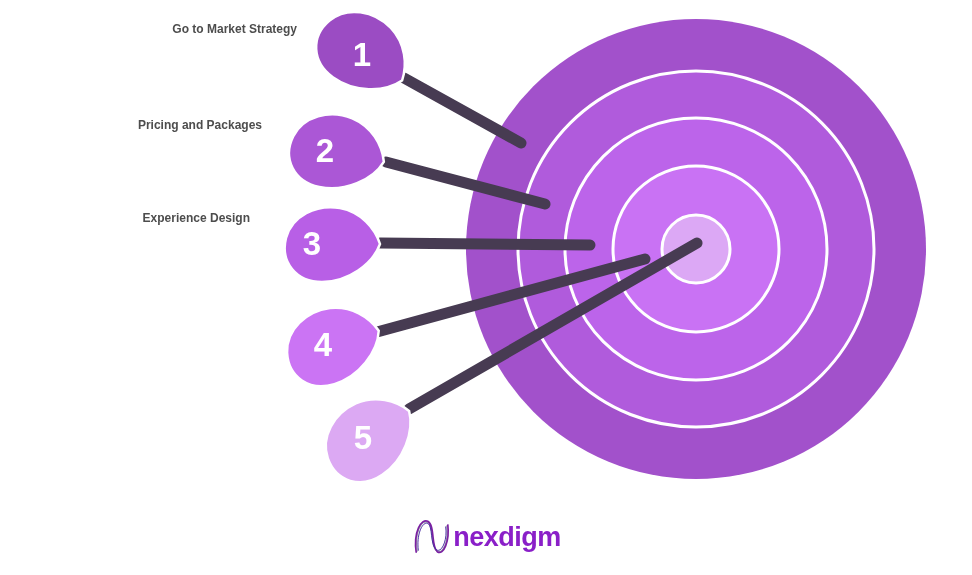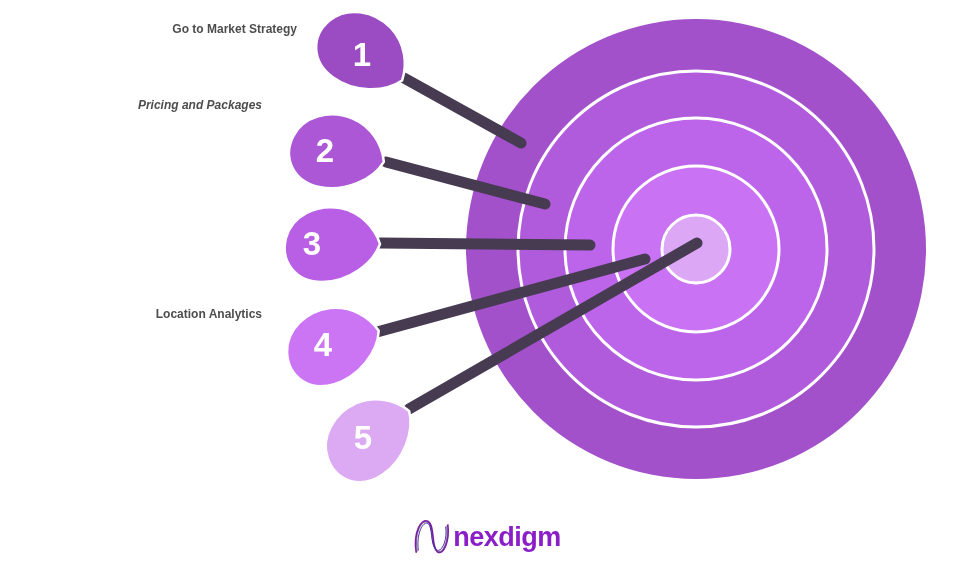--- a/index.html
+++ b/index.html
@@ -88,22 +88,22 @@
     <g>
       <text class="step-number" x="362" y="66">1</text>
       <text class="step-number" x="325" y="162">2</text>
       <text class="step-number" x="312" y="255">3</text>
       <text class="step-number" x="323" y="356">4</text>
       <text class="step-number" x="363" y="449">5</text>
     </g>
   </svg>
 
   <div class="step-label" style="top:18px;  right:675px;">Go to Market Strategy</div>
-  <div class="step-label" style="top:94px; right:710px;font-style:italic;">Pricing and Packages</div>
-  <div class="step-label" style="top:303px; right:710px;">Location Analytics</div>
+  <div class="step-label" style="top:114px; right:710px;">Pricing and Packages</div>
+  <div class="step-label" style="top:207px; right:722px;">Experience Design</div>
 
   <div class="footer">
     <svg width="42" height="42" viewBox="0 0 40 40">
       <path d="M6,34 C3,16 10,3 16,6 C22,9 18,28 24,33 C30,38 36,25 34,9" fill="none" stroke="#9A9FA6" stroke-width="1.1"></path>
       <path d="M5,35 C2,15 10,2 16,5 C23,9 19,29 25,34 C31,38 37,24 35,8" fill="none" stroke="#7B1FA2" stroke-width="1.6"></path>
       <path d="M7,33 C5,17 11,5 16,7 C21,10 18,27 24,32 C29,36 35,23 33,10" fill="none" stroke="#4527A0" stroke-width="0.9"></path>
     </svg>
     <span class="logo-text">nexdigm</span>
   </div>
 

